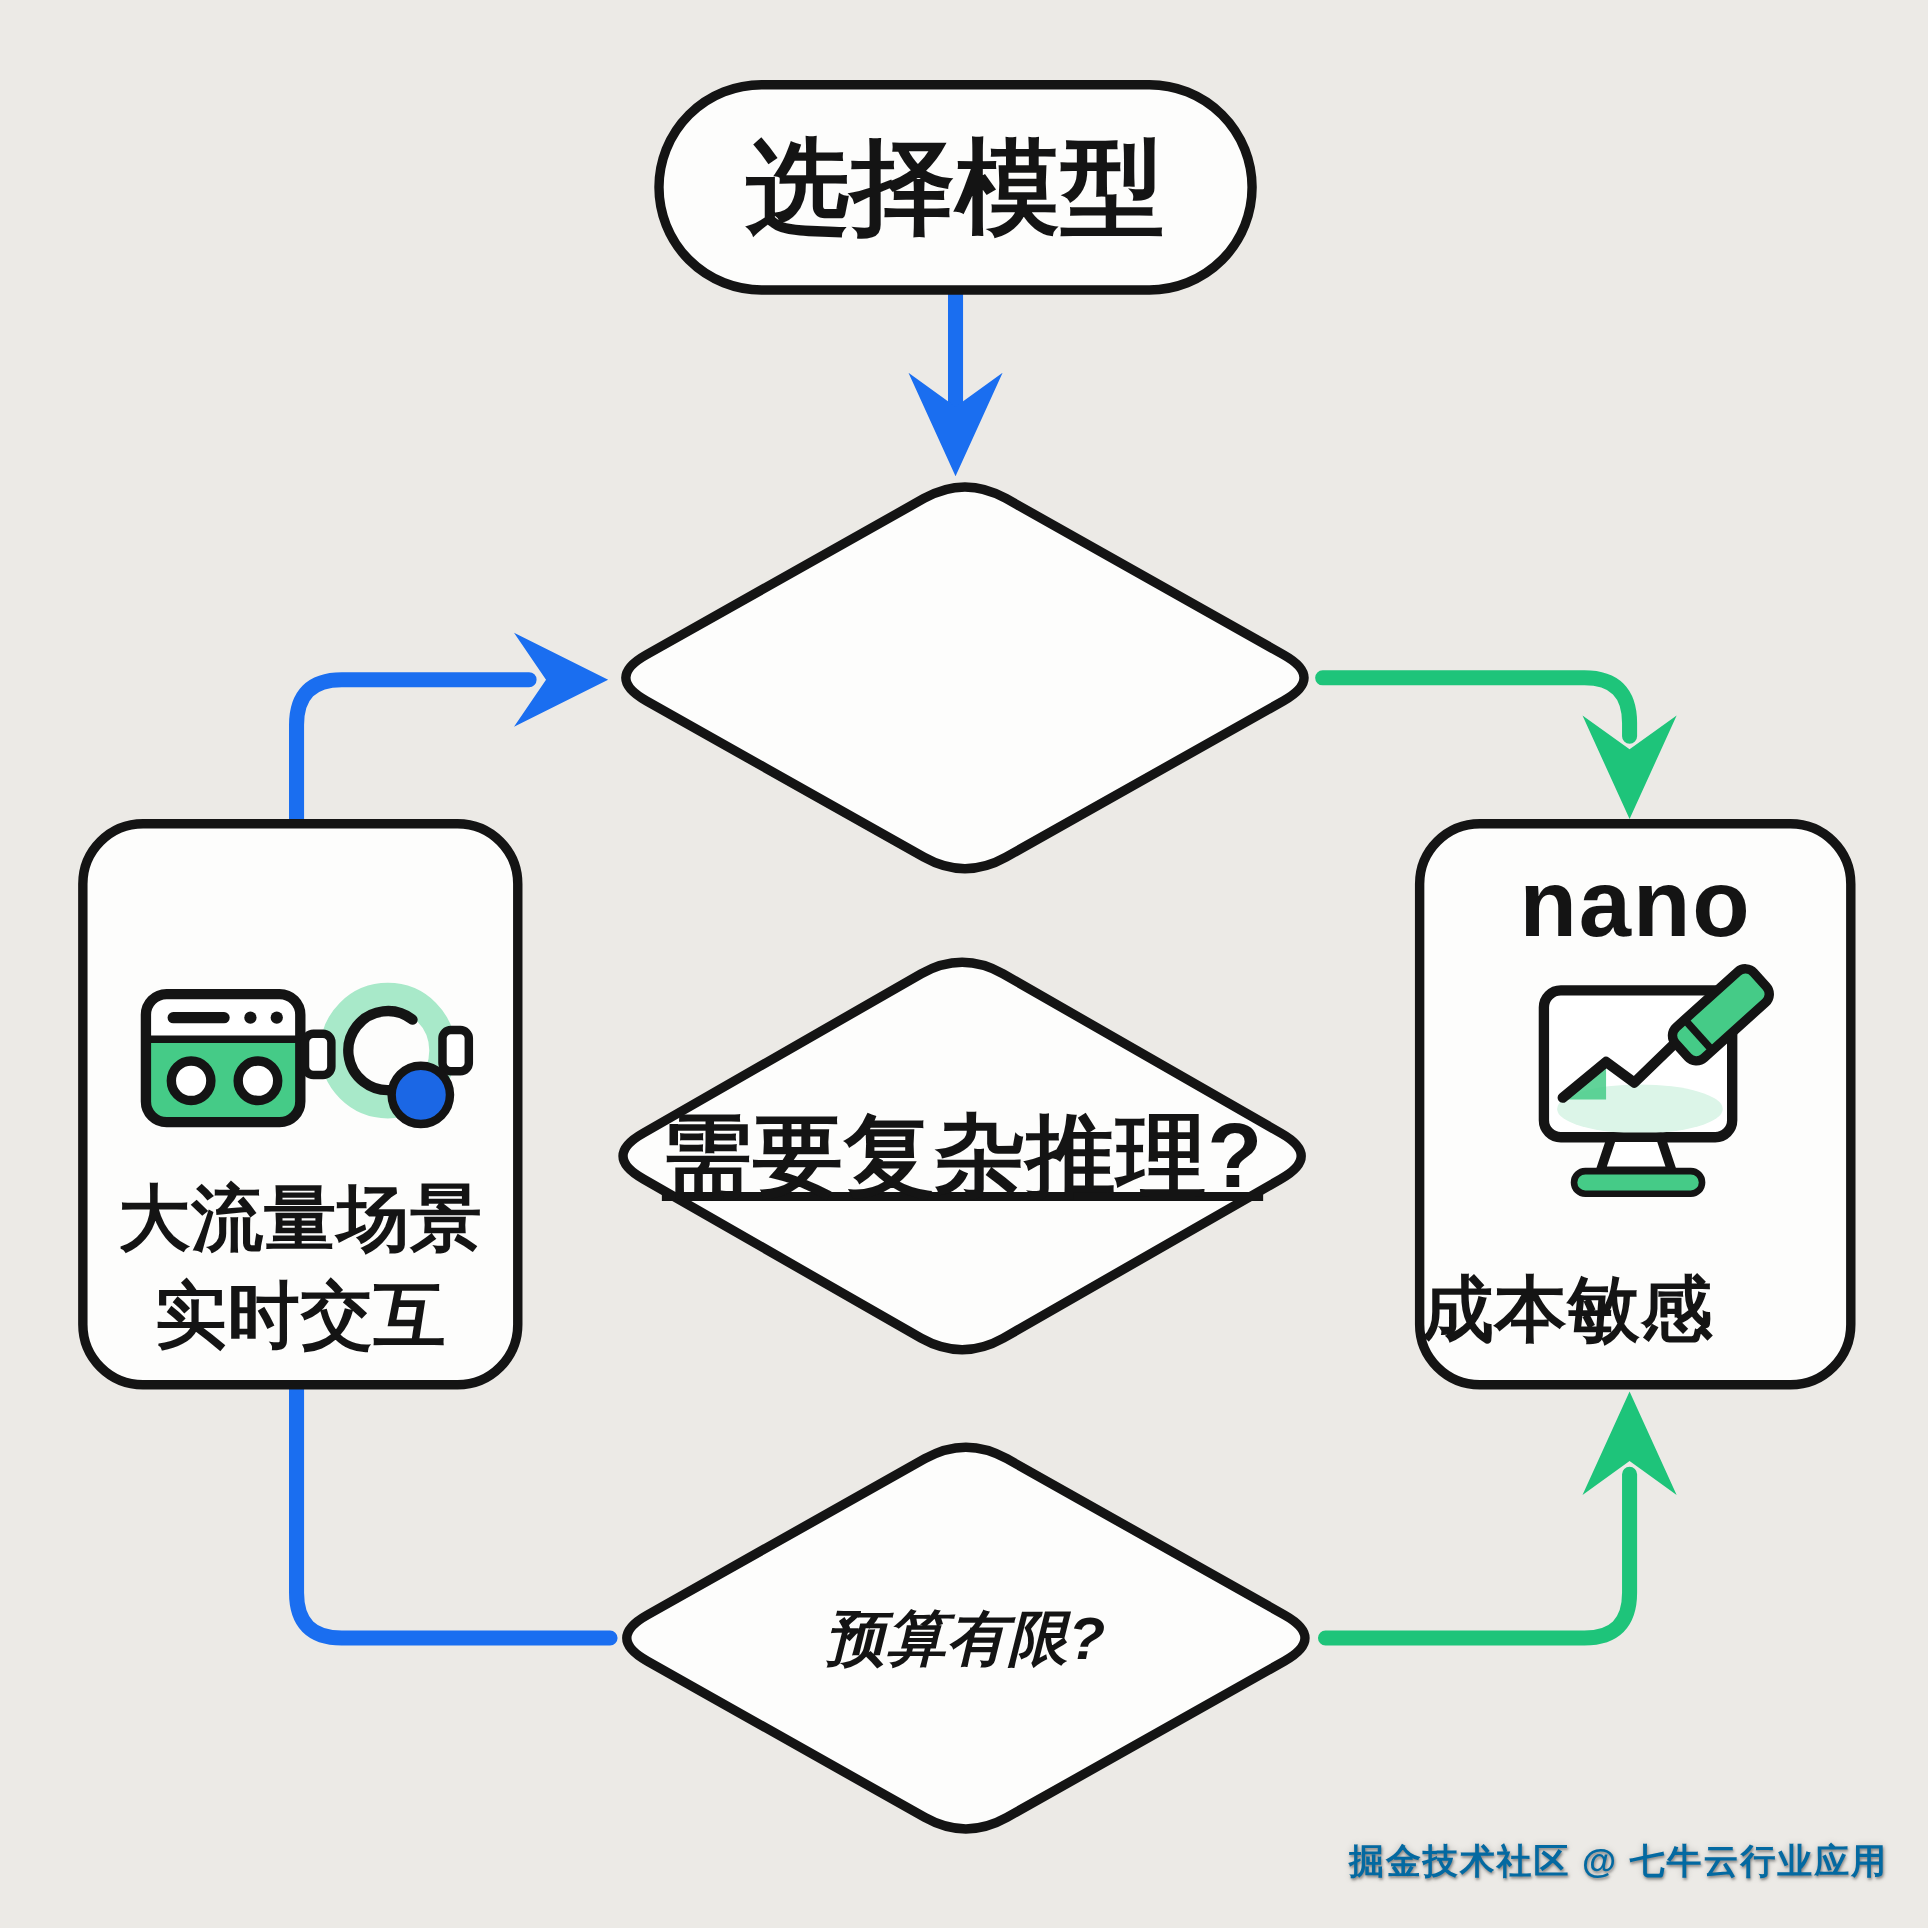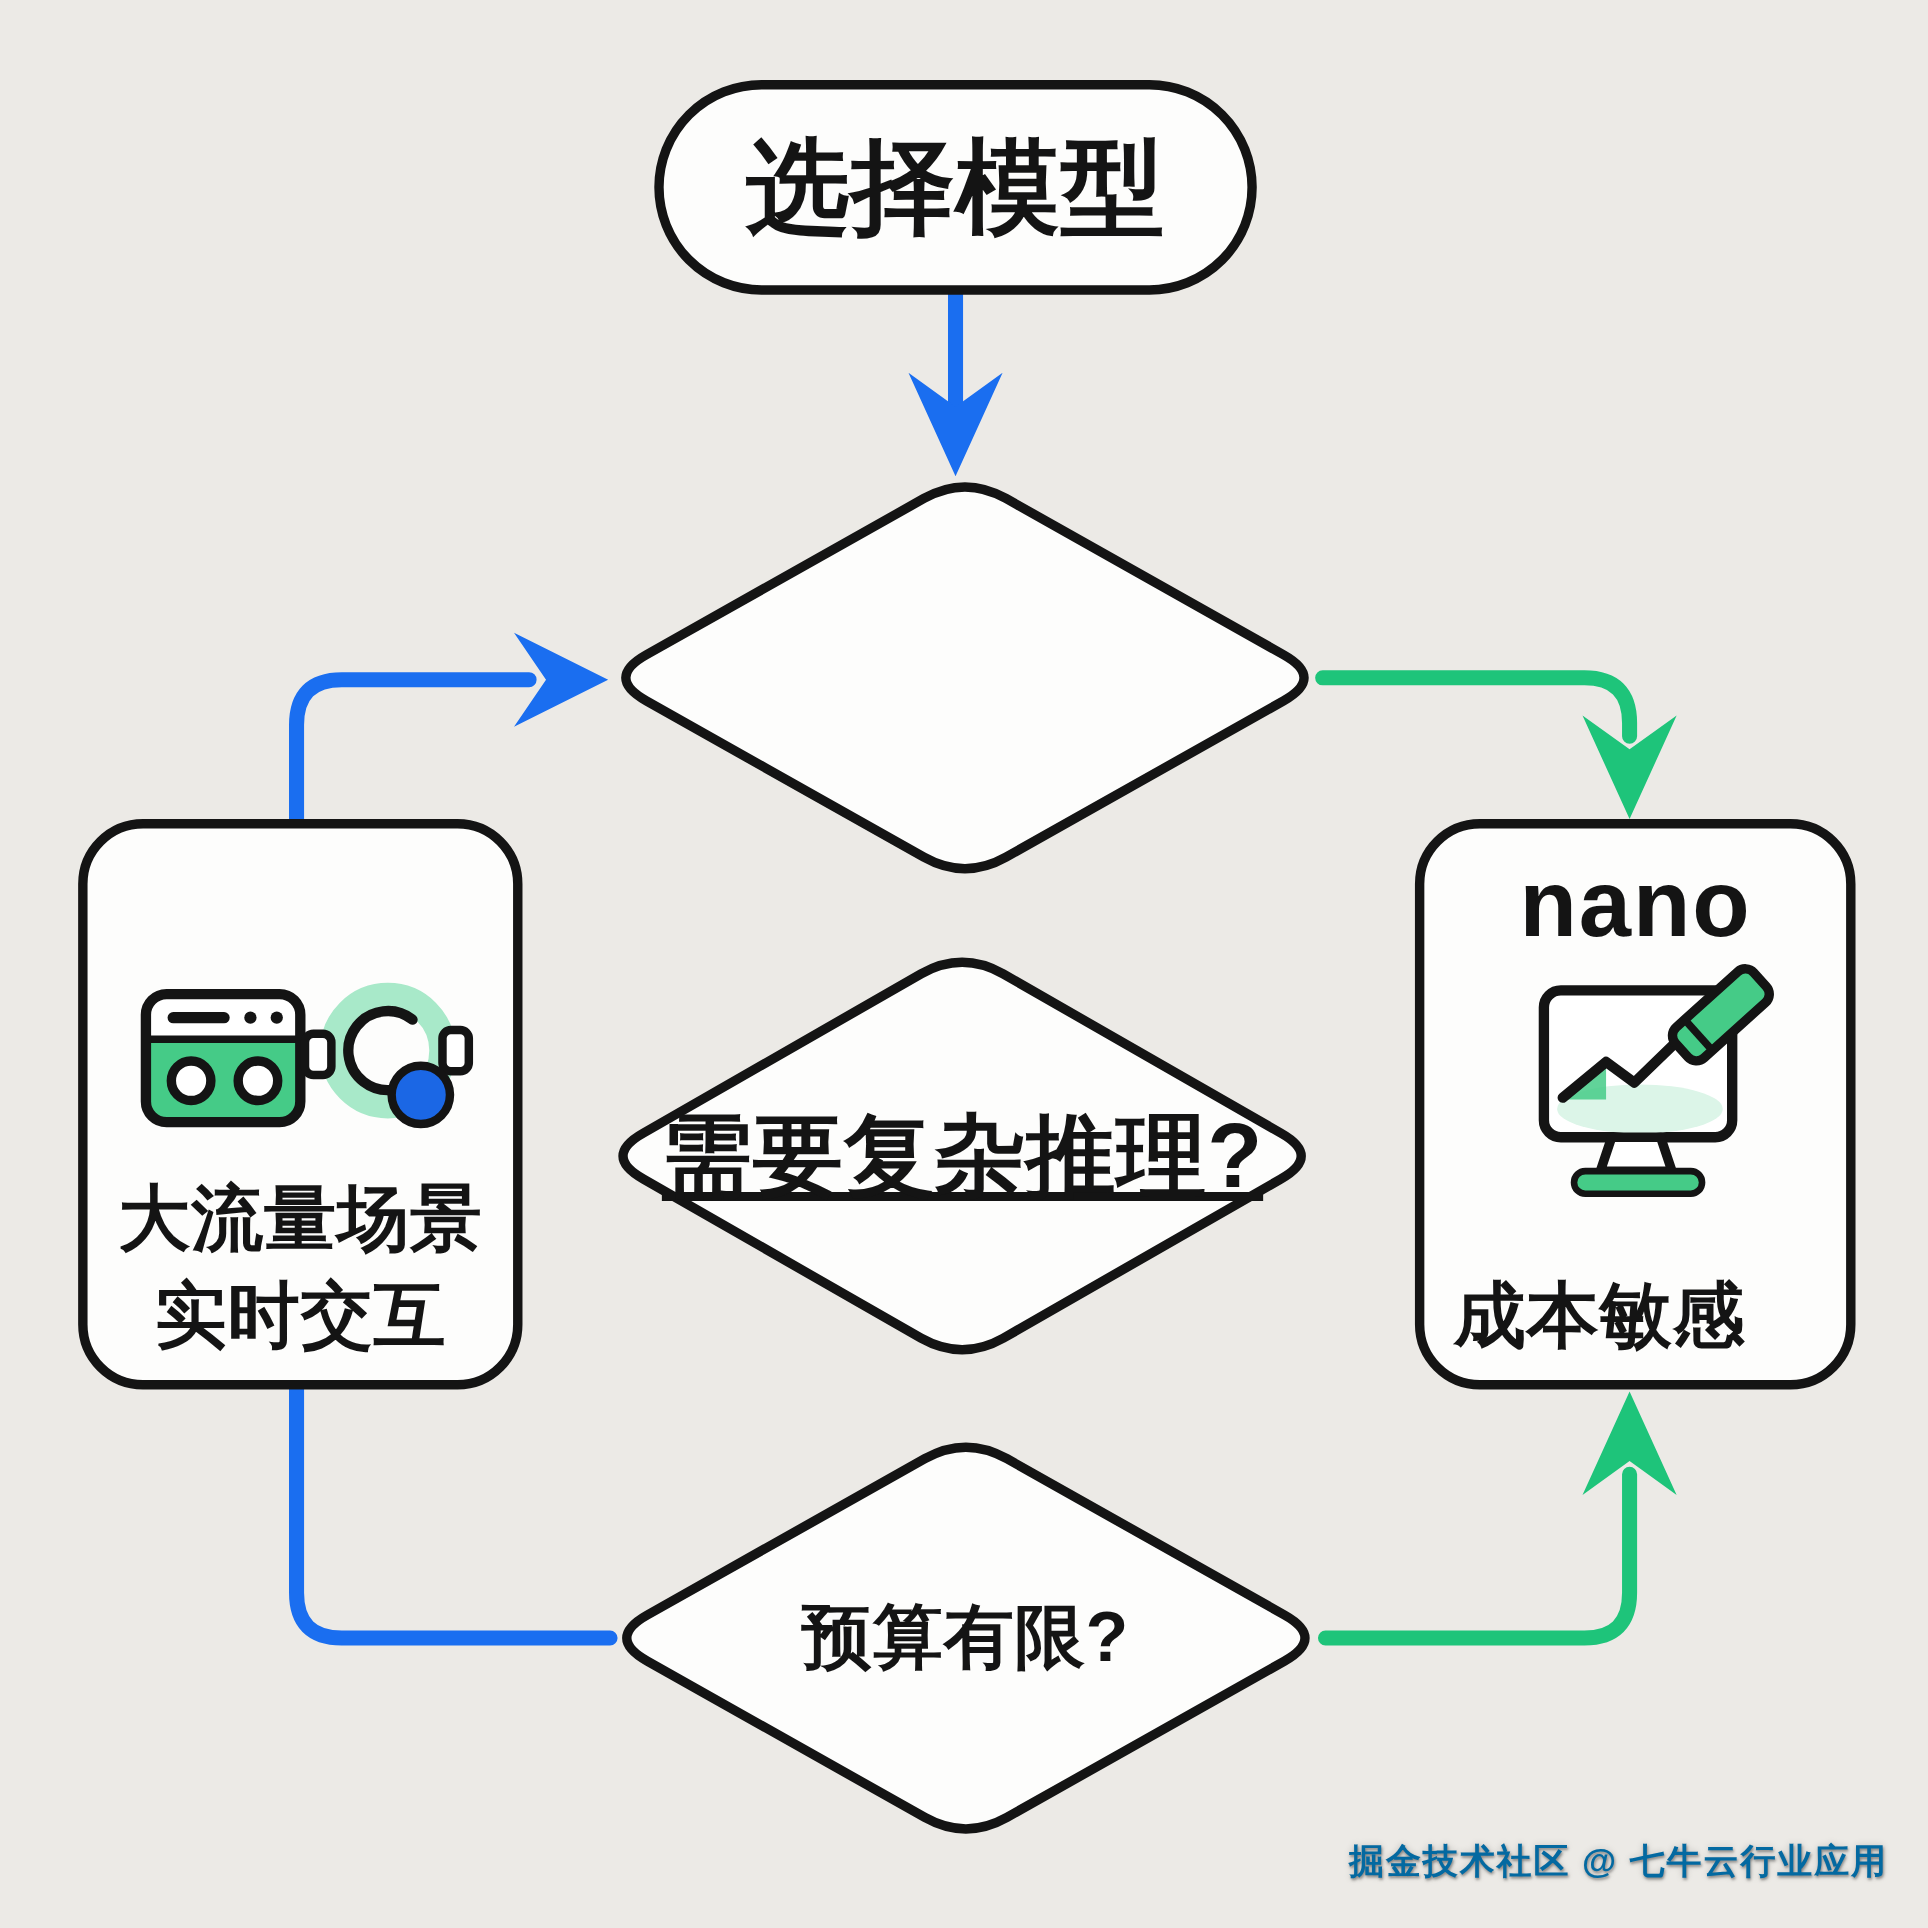--- a/index.html
+++ b/index.html
@@ -17,28 +17,28 @@
   .stage{position:absolute;inset:0;}
   svg.diagram{position:absolute;left:0;top:0;}
   .label{
     position:absolute;display:flex;align-items:center;justify-content:center;
     font-weight:800;color:var(--ink);line-height:1.05;
     pointer-events:none;white-space:nowrap;letter-spacing:0.9px;
   }
   .label.start-label{left:659px;top:85px;width:593px;height:205px;font-size:104px;}
   .label.d1-label{left:607px;top:617px;width:716px;height:122px;font-size:90px;}
   .label.d2-label{left:603px;top:1095px;width:719px;height:122px;font-size:90px;text-decoration:underline;}
-  .label.d3-label{left:606px;top:1577px;width:719px;height:122px;font-size:70px;}
+  .label.d3-label{left:606px;top:1577px;width:719px;height:122px;font-size:60px;font-style:italic;}
   .label.mini-title{left:83px;top:852px;width:435px;height:104px;font-size:94px;letter-spacing:1.9px;}
   .label.nano-title{left:1420px;top:852px;width:431px;height:104px;font-size:94px;letter-spacing:1.9px;}
   .label.card-line{font-size:72px;font-weight:700;}
   .label.mini-line1{left:83px;top:1179px;width:435px;height:79px;}
   .label.mini-line2{left:83px;top:1276px;width:435px;height:79px;}
   .label.nano-line1{left:1420px;top:1179px;width:431px;height:79px;}
-  .label.nano-line2{left:1384px;top:1276px;width:431px;height:79px;}
+  .label.nano-line2{left:1352px;top:1276px;width:431px;height:79px;font-family:Liberation Mono, monospace;}
   .watermark{
     position:absolute;right:40px;bottom:43px;
     font-size:35px;font-weight:600;letter-spacing:1.9px;color:#0369a1;
     text-shadow:0.9px 1.9px 2.8px rgba(0,0,0,0.38), 0 0 7.5px rgba(0,0,0,0.18);
     pointer-events:none;
   }
 </style>
 </head>
 <body>
 

